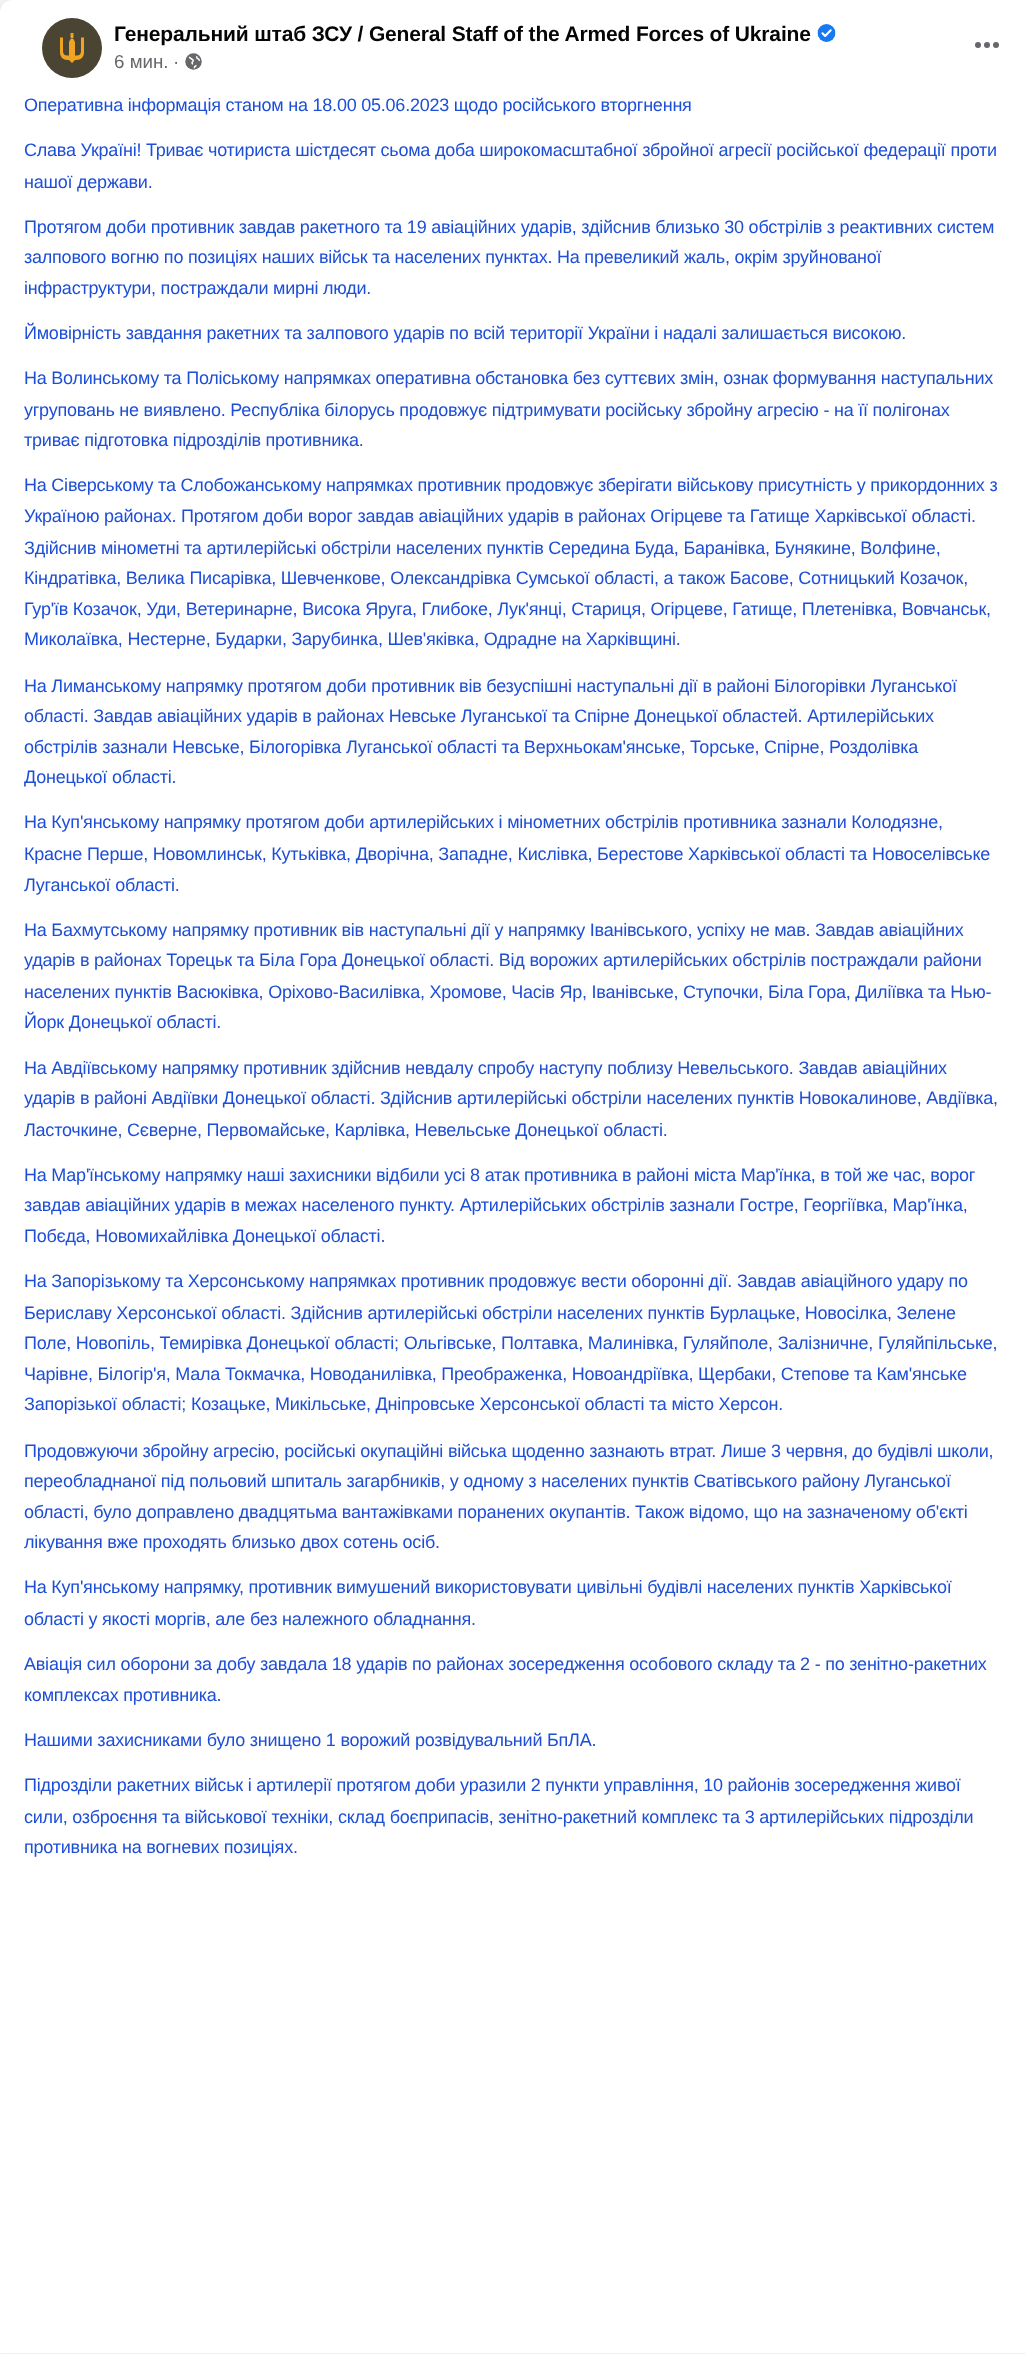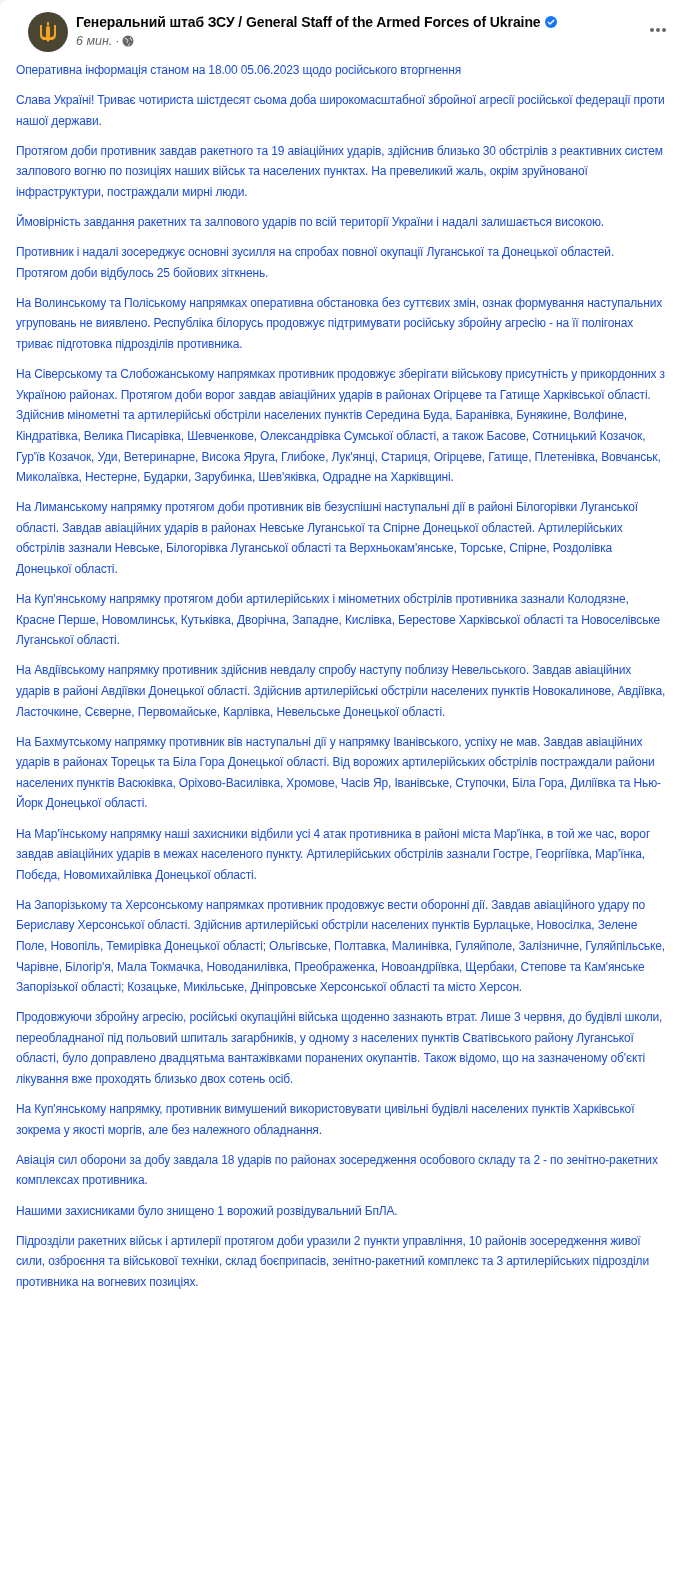--- a/index.html
+++ b/index.html
@@ -66,21 +66,20 @@
     }
     .meta {
       position: absolute;
       left: 64px;
       top: 33px;
       font-size: 12.5px;
       color: #65676b;
       display: flex;
       align-items: center;
       line-height: 16px;
-      font-style: italic;
     }
     .meta .dot { margin: 0 3px; }
     .globe { width: 12px; height: 12px; display: inline-block; }
     .more-btn {
       position: absolute;
       right: 18px;
       top: 20px;
       width: 28px;
       height: 20px;
       display: flex;
@@ -140,28 +139,27 @@
       <span></span>
       <span></span>
     </div>
   </div>
 
   <div class="content">
     <p>Оперативна інформація станом на 18.00 05.06.2023 щодо російського вторгнення</p>
     <p>Слава Україні! Триває чотириста шістдесят сьома доба широкомасштабної збройної агресії російської федерації проти нашої держави.</p>
     <p>Протягом доби противник завдав ракетного та 19 авіаційних ударів, здійснив близько 30 обстрілів з реактивних систем залпового вогню по позиціях наших військ та населених пунктах. На превеликий жаль, окрім зруйнованої інфраструктури, постраждали мирні люди.</p>
     <p>Ймовірність завдання ракетних та залпового ударів по всій території України і надалі залишається високою.</p>
-    <p>Противник і надалі зосереджує основні зусилля на спробах повної окупації Луганської та Донецької областей. Протягом доби відбулось 25 бойових зіткнень.</p>
     <p>На Волинському та Поліському напрямках оперативна обстановка без суттєвих змін, ознак формування наступальних угруповань не виявлено. Республіка білорусь продовжує підтримувати російську збройну агресію - на її полігонах триває підготовка підрозділів противника.</p>
     <p>На Сіверському та Слобожанському напрямках противник продовжує зберігати військову присутність у прикордонних з Україною районах. Протягом доби ворог завдав авіаційних ударів в районах Огірцеве та Гатище Харківської області. Здійснив мінометні та артилерійські обстріли населених пунктів Середина Буда, Баранівка, Бунякине, Волфине, Кіндратівка, Велика Писарівка, Шевченкове, Олександрівка Сумської області, а також Басове, Сотницький Козачок, Гур'їв Козачок, Уди, Ветеринарне, Висока Яруга, Глибоке, Лук'янці, Стариця, Огірцеве, Гатище, Плетенівка, Вовчанськ, Миколаївка, Нестерне, Бударки, Зарубинка, Шев'яківка, Одрадне на Харківщині.</p>
     <p>На Лиманському напрямку протягом доби противник вів безуспішні наступальні дії в районі Білогорівки Луганської області. Завдав авіаційних ударів в районах Невське Луганської та Спірне Донецької областей. Артилерійських обстрілів зазнали Невське, Білогорівка Луганської області та Верхньокам'янське, Торське, Спірне, Роздолівка Донецької області.</p>
     <p>На Куп'янському напрямку протягом доби артилерійських і мінометних обстрілів противника зазнали Колодязне, Красне Перше, Новомлинськ, Кутьківка, Дворічна, Западне, Кислівка, Берестове Харківської області та Новоселівське Луганської області.</p>
+    <p>На Бахмутському напрямку противник вів наступальні дії у напрямку Іванівського, успіху не мав. Завдав авіаційних ударів в районах Торецьк та Біла Гора Донецької області. Від ворожих артилерійських обстрілів постраждали райони населених пунктів Васюківка, Оріхово-Василівка, Хромове, Часів Яр, Іванівське, Ступочки, Біла Гора, Диліївка та Нью-Йорк Донецької області.</p>
     <p>На Авдіївському напрямку противник здійснив невдалу спробу наступу поблизу Невельського. Завдав авіаційних ударів в районі Авдіївки Донецької області. Здійснив артилерійські обстріли населених пунктів Новокалинове, Авдіївка, Ласточкине, Сєверне, Первомайське, Карлівка, Невельське Донецької області.</p>
-    <p>На Бахмутському напрямку противник вів наступальні дії у напрямку Іванівського, успіху не мав. Завдав авіаційних ударів в районах Торецьк та Біла Гора Донецької області. Від ворожих артилерійських обстрілів постраждали райони населених пунктів Васюківка, Оріхово-Василівка, Хромове, Часів Яр, Іванівське, Ступочки, Біла Гора, Диліївка та Нью-Йорк Донецької області.</p>
-    <p>На Мар'їнському напрямку наші захисники відбили усі 4 атак противника в районі міста Мар'їнка, в той же час, ворог завдав авіаційних ударів в межах населеного пункту. Артилерійських обстрілів зазнали Гостре, Георгіївка, Мар'їнка, Побєда, Новомихайлівка Донецької області.</p>
+    <p>На Мар'їнському напрямку наші захисники відбили усі 8 атак противника в районі міста Мар'їнка, в той же час, ворог завдав авіаційних ударів в межах населеного пункту. Артилерійських обстрілів зазнали Гостре, Георгіївка, Мар'їнка, Побєда, Новомихайлівка Донецької області.</p>
     <p>На Запорізькому та Херсонському напрямках противник продовжує вести оборонні дії. Завдав авіаційного удару по Бериславу Херсонської області. Здійснив артилерійські обстріли населених пунктів Бурлацьке, Новосілка, Зелене Поле, Новопіль, Темирівка Донецької області; Ольгівське, Полтавка, Малинівка, Гуляйполе, Залізничне, Гуляйпільське, Чарівне, Білогір'я, Мала Токмачка, Новоданилівка, Преображенка, Новоандріївка, Щербаки, Степове та Кам'янське Запорізької області; Козацьке, Микільське, Дніпровське Херсонської області та місто Херсон.</p>
     <p>Продовжуючи збройну агресію, російські окупаційні війська щоденно зазнають втрат. Лише 3 червня, до будівлі школи, переобладнаної під польовий шпиталь загарбників, у одному з населених пунктів Сватівського району Луганської області, було доправлено двадцятьма вантажівками поранених окупантів. Також відомо, що на зазначеному об'єкті лікування вже проходять близько двох сотень осіб.</p>
-    <p>На Куп'янському напрямку, противник вимушений використовувати цивільні будівлі населених пунктів Харківської зокрема у якості моргів, але без належного обладнання.</p>
+    <p>На Куп'янському напрямку, противник вимушений використовувати цивільні будівлі населених пунктів Харківської області у якості моргів, але без належного обладнання.</p>
     <p>Авіація сил оборони за добу завдала 18 ударів по районах зосередження особового складу та 2 - по зенітно-ракетних комплексах противника.</p>
     <p>Нашими захисниками було знищено 1 ворожий розвідувальний БпЛА.</p>
     <p>Підрозділи ракетних військ і артилерії протягом доби уразили 2 пункти управління, 10 районів зосередження живої сили, озброєння та військової техніки, склад боєприпасів, зенітно-ракетний комплекс та 3 артилерійських підрозділи противника на вогневих позиціях.</p>
   </div>
 </div>
 
 </body></html>

